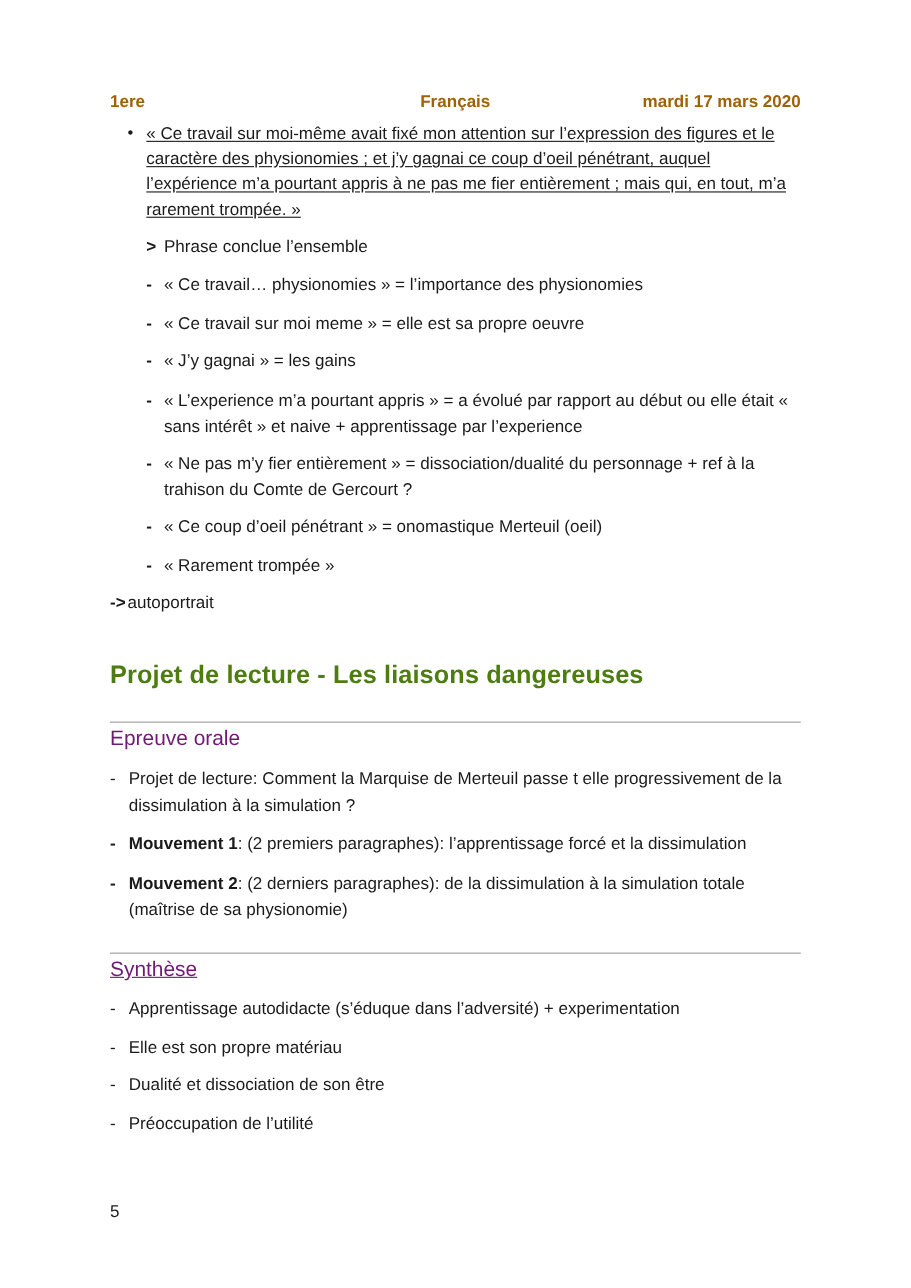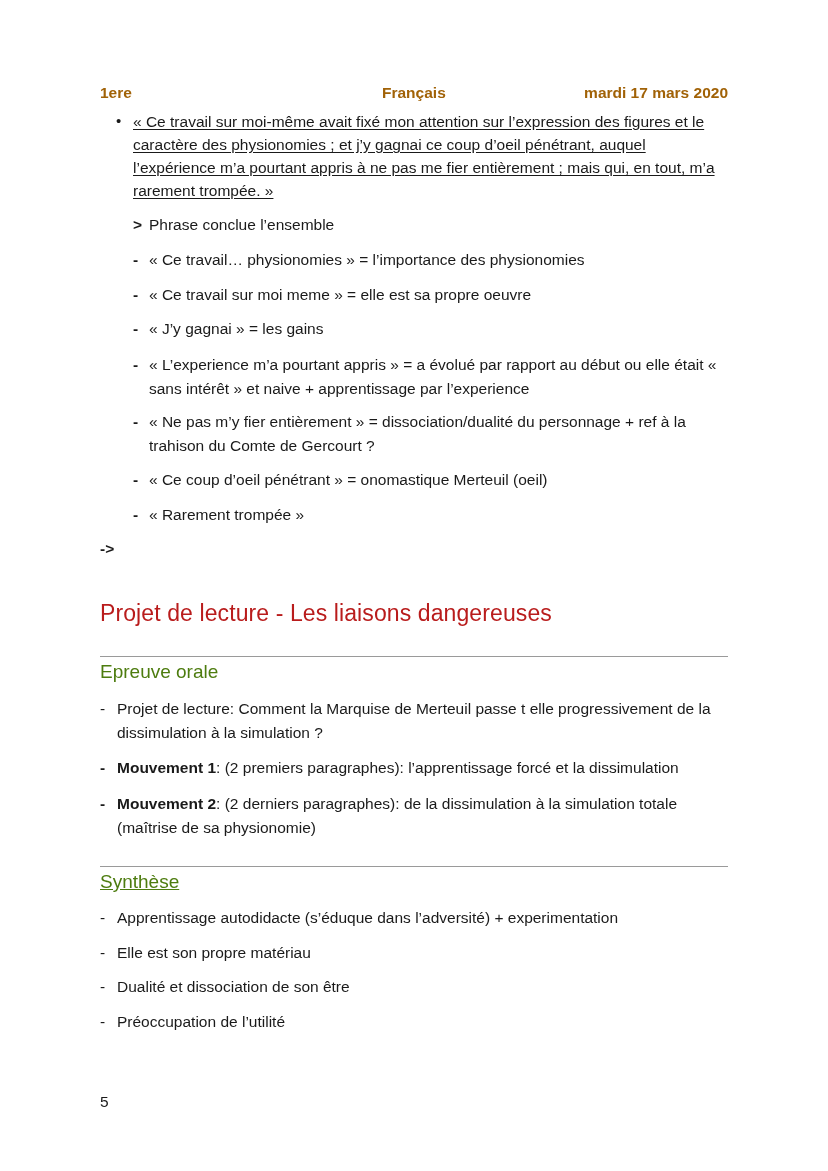--- a/index.html
+++ b/index.html
@@ -101,36 +101,36 @@
     .conclusion .text-line2 {
       display: block;
       margin-left: 16px;
     }
 
     .h1 {
       position: absolute;
       top: 600px;
       left: 0;
       font-size: 23px;
-      font-weight: normal;
-      color: #b91c1c;
+      font-weight: bold;
+      color: #4d7c0f;
       letter-spacing: 0.1px;
     }
     .hr {
       position: absolute;
       left: 0;
       width: 628px;
       height: 0;
       border-top: 1px solid #9a9a9a;
     }
     .h2 {
       position: absolute;
       left: 0;
       font-size: 19px;
-      color: #4d7c0f;
+      color: #701a75;
     }
     .item {
       position: absolute;
       left: 0;
       width: 628px;
       font-size: 15.5px;
       line-height: 23.5px;
     }
     .item .marker {
       position: absolute;
@@ -197,20 +197,21 @@
       <span class="text">« Ce coup d’oeil pénétrant » = onomastique Merteuil (oeil)</span>
     </div>
     <div class="sub-item" style="top:503px;">
       <span class="marker">-</span>
       <span class="text">« Rarement trompée »</span>
     </div>
   </div>
 
   <div class="conclusion">
     <span class="marker">-&gt;</span>
+    <span class="text-line2">autoportrait</span>
   </div>
 
   <div class="h1">Projet de lecture - Les liaisons dangereuses</div>
   <div class="hr" style="top:656px;"></div>
 
   <div class="h2" style="top:661px;">Epreuve orale</div>
   <div class="item" style="top:697px;">
     <span class="marker">-</span>
     <span class="text">Projet de lecture: Comment la Marquise de Merteuil passe t elle progressivement de la dissimulation à la simulation ?</span>
   </div>

